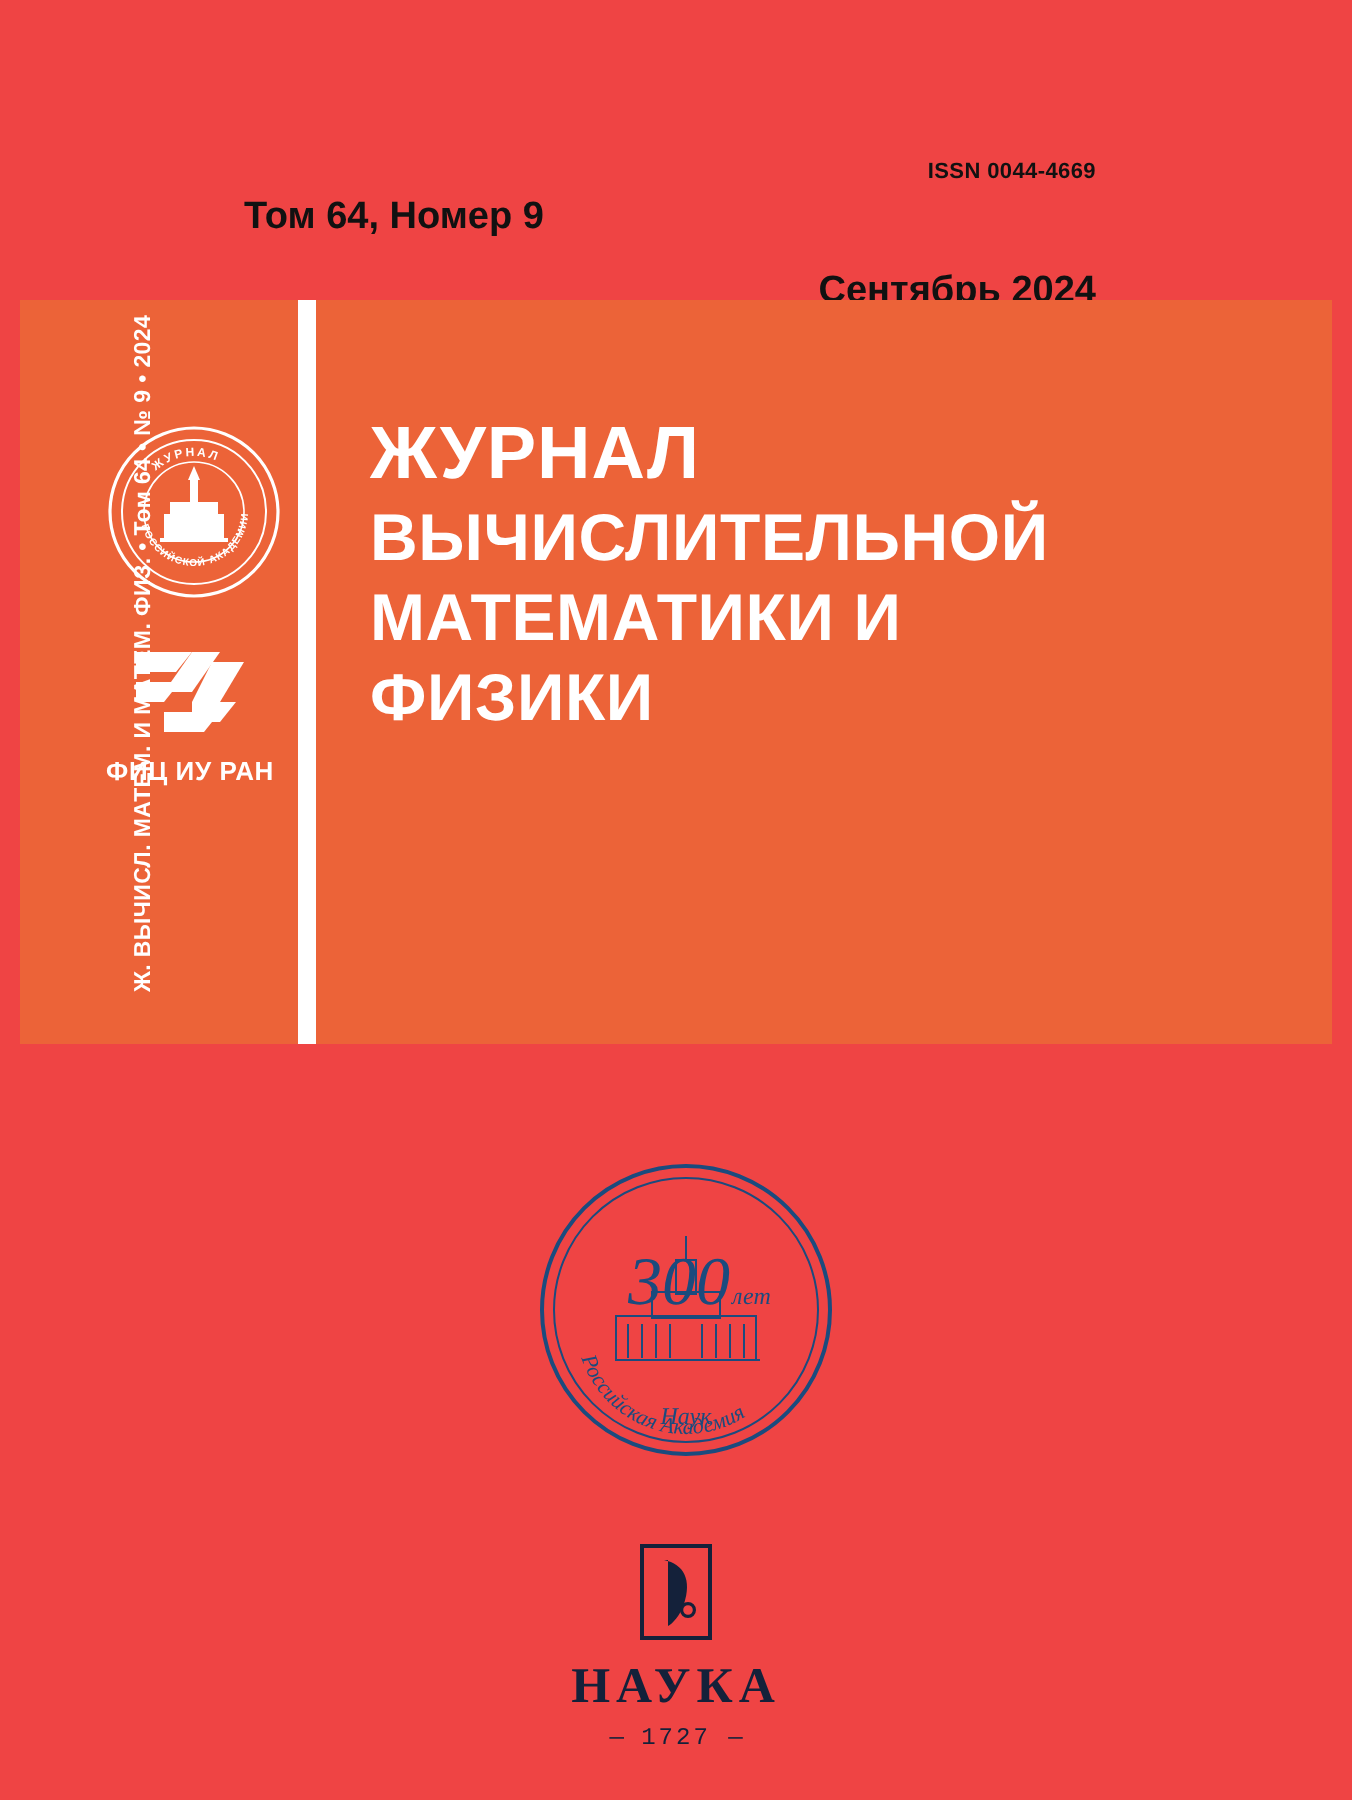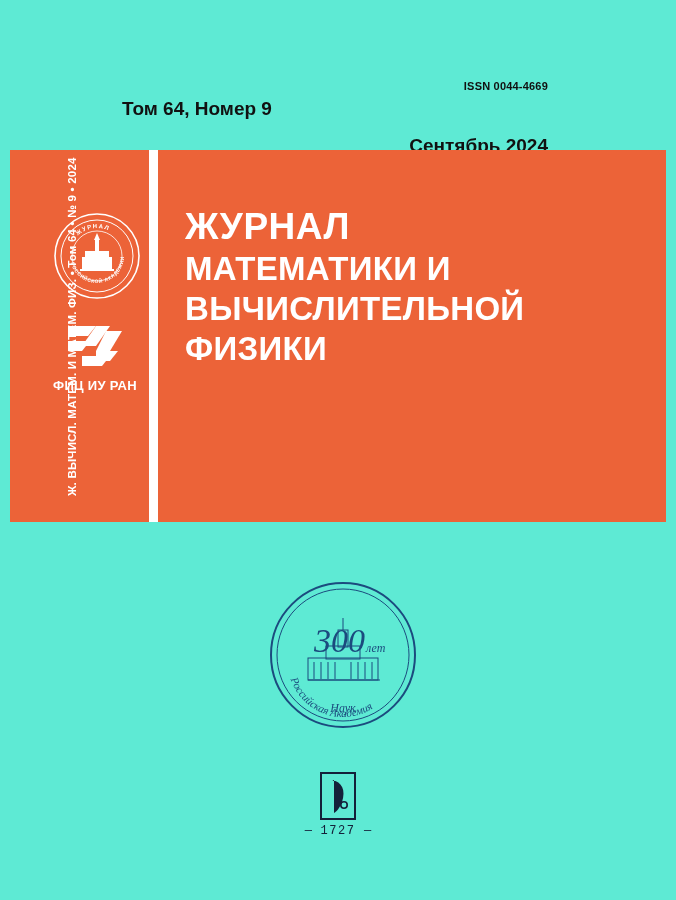--- a/index.html
+++ b/index.html
@@ -13,21 +13,21 @@
     font-family: "Liberation Sans", sans-serif;
     color: #000;
     position: relative;
     overflow: hidden;
   }
 
   .cover {
     position: relative;
     width: 676px;
     height: 900px;
-    background: #5eead4;
+    background: #ef4444;
   }
 
   
   .header {
     position: absolute;
     left: 0;
     top: 70px;
     width: 676px;
     height: 60px;
   }
@@ -244,22 +244,22 @@
           <polygon points="30,31 52,31 44,41 30,41"></polygon>
           <polygon points="16,36 44,36 36,46 16,46"></polygon>
           <polygon points="40,11 56,11 44,31 30,31"></polygon>
         </g>
       </svg>
     </div>
     <div class="mark-label">ФИЦ ИУ РАН</div>
 
     <div class="title-block">
       <div class="title-line big">ЖУРНАЛ</div>
+      <div class="title-line">ВЫЧИСЛИТЕЛЬНОЙ</div>
       <div class="title-line">МАТЕМАТИКИ И</div>
-      <div class="title-line">ВЫЧИСЛИТЕЛЬНОЙ</div>
       <div class="title-line">ФИЗИКИ</div>
     </div>
   </div>
 
   <div class="roundel">
     <svg width="150" height="150" viewBox="0 0 150 150">
       <circle cx="75" cy="75" r="72" fill="none" stroke="#1b4b7e" stroke-width="2"></circle>
       <circle cx="75" cy="75" r="66" fill="none" stroke="#1b4b7e" stroke-width="1"></circle>
 
       <g stroke="#1b4b7e" stroke-width="1" fill="none">
@@ -290,20 +290,21 @@
   </div>
 
   <div class="publisher">
     <div class="pub-mark">
       <svg width="36" height="48" viewBox="0 0 36 48">
         <rect x="1" y="1" width="34" height="46" fill="none" stroke="#14213a" stroke-width="2"></rect>
         <path d="M 12 8 C 22 10, 26 18, 22 30 C 20 36, 16 40, 14 41 L 14 8 Z" fill="#14213a"></path>
         <circle cx="24" cy="33" r="3.2" fill="none" stroke="#14213a" stroke-width="1.6"></circle>
       </svg>
     </div>
+    <div class="pub-name">НАУКА</div>
     <div class="pub-year">
       <span class="dash">—</span>
       <span>1727</span>
       <span class="dash">—</span>
     </div>
   </div>
 
 </div>
 
 </body></html>

